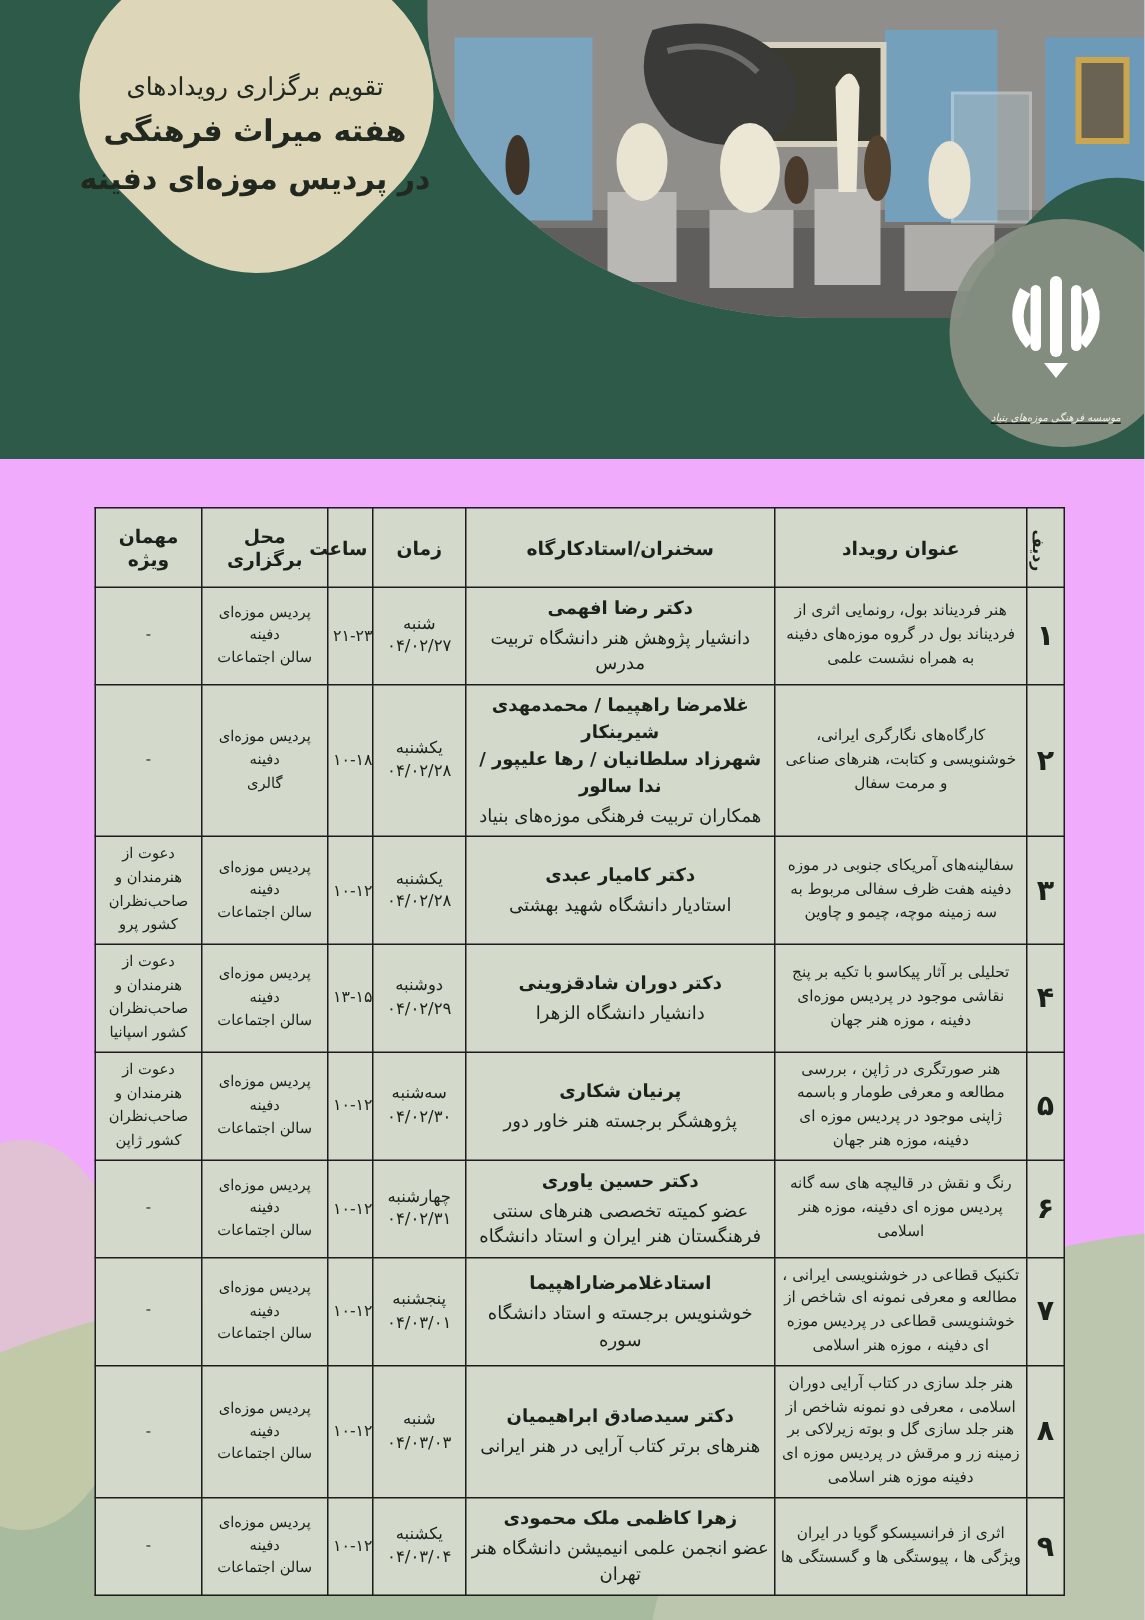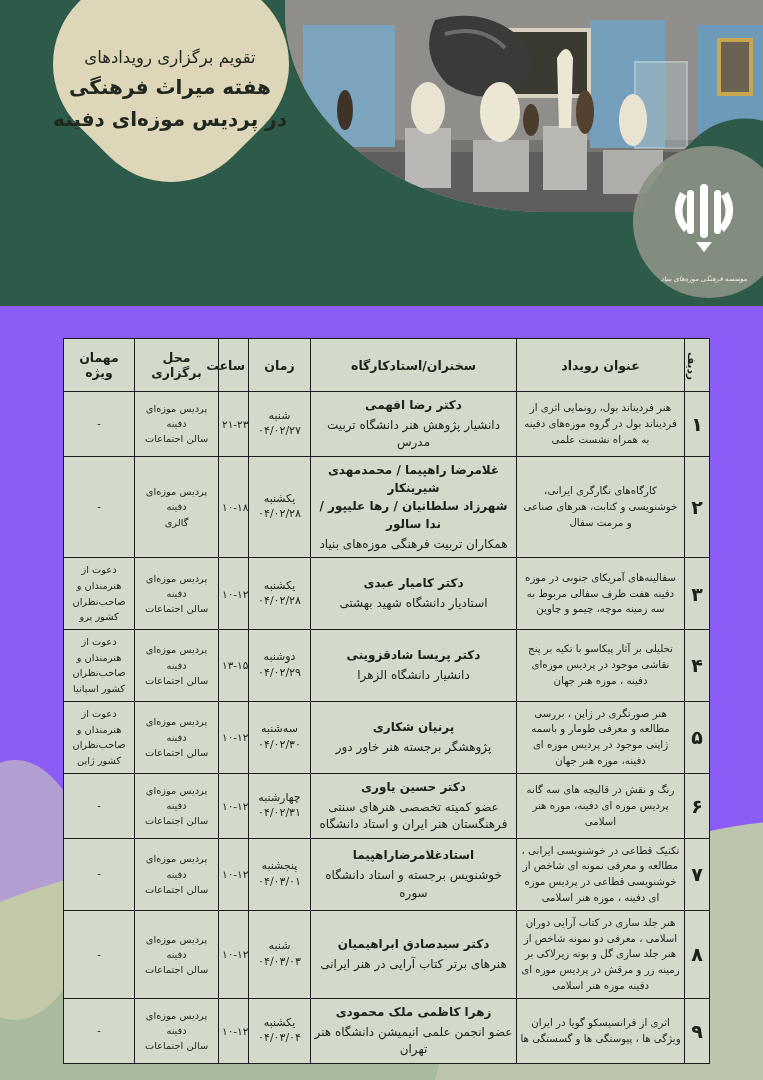--- a/index.html
+++ b/index.html
@@ -1,37 +1,37 @@
 <!DOCTYPE html>
 <html lang="fa" dir="rtl"><head>
 <meta charset="utf-8">
 <style>
   html,body{margin:0;padding:0;}
   body{font-family:"DejaVu Sans",sans-serif;}
-  .page{position:relative;width:763px;height:1080px;background:#8b5cf6;overflow:hidden;direction:rtl;}
+  .page{position:relative;width:763px;height:1080px;background:#f0abfc;overflow:hidden;direction:rtl;}
 
   
   .hero{position:absolute;top:0;left:0;width:763px;height:306px;background:#2e5a49;overflow:hidden;}
   .photo{position:absolute;top:0;left:285px;width:478px;height:212px;
          border-bottom-left-radius:260px 200px;overflow:hidden;background:#98948e;}
   .green-corner{position:absolute;left:650px;top:128px;width:190px;height:190px;
          background:#2e5a49;border-radius:38%;transform:rotate(45deg);}
   .cream-blob{position:absolute;left:62px;top:-45px;width:218px;height:218px;background:#ded6b8;
          border-radius:40%;transform:rotate(45deg);}
   .cream-text{position:absolute;left:20px;top:18px;width:300px;transform:none;
          text-align:center;color:#20281f;direction:rtl;}
   .cream-text .l1{font-size:16.5px;margin-top:30px;}
   .cream-text .l2{font-size:20px;font-weight:bold;margin-top:8px;}
   .cream-text .l3{font-size:20px;font-weight:bold;margin-top:8px;}
   .callig{position:absolute;top:228px;left:70px;width:520px;text-align:center;
          color:#e9e0c4;font-size:33px;font-weight:bold;font-style:italic;
          font-family:"DejaVu Serif",serif;letter-spacing:1px;}
   .logo-circle{position:absolute;left:633px;top:146px;width:152px;height:152px;border-radius:50%;
          background:#8a9186;opacity:.92;}
-  .logo-wrap{position:absolute;left:656px;top:176px;width:96px;text-align:center;}
+  .logo-wrap{position:absolute;left:656px;top:176px;width:96px;text-align:center;text-decoration:underline;}
   .logo-caption{margin-top:2px;color:#f2efe2;font-size:7.5px;font-style:italic;white-space:nowrap;
          transform:scale(.9);}
 
   
   .blob{position:absolute;border-radius:50%;}
   .blob.bl{left:-250px;top:860px;width:940px;height:720px;background:#a9bb9e;}
   .blob.br{left:430px;top:820px;width:760px;height:620px;background:#bcc5ad;}
   .blob.side{left:-60px;top:760px;width:150px;height:260px;background:#d6d5b2;opacity:.55;}
 
   
@@ -209,21 +209,21 @@
           <div class="vn">پردیس موزه‌ای دفینه</div>
           <div class="vn">سالن اجتماعات</div>
         </td>
         <td class="gs">دعوت از هنرمندان و صاحب‌نظران کشور پرو</td>
       </tr>
 
       <tr>
         <td class="idx">۴</td>
         <td class="ev">تحلیلی بر آثار پیکاسو با تکیه بر پنج نقاشی موجود در پردیس موزه‌ای دفینه ، موزه هنر جهان</td>
         <td>
-          <div class="sp-name">دکتر پریسا شادقزوینی</div>
+          <div class="sp-name">دکتر دوران شادقزوینی</div>
           <div class="sp-title">دانشیار دانشگاه الزهرا</div>
         </td>
         <td>
           <div class="wd">دوشنبه</div>
           <div class="dt" dir="ltr">۰۴/۰۲/۲۹</div>
         </td>
         <td class="hr" dir="ltr">۱۳-۱۵</td>
         <td>
           <div class="vn">پردیس موزه‌ای دفینه</div>
           <div class="vn">سالن اجتماعات</div>

